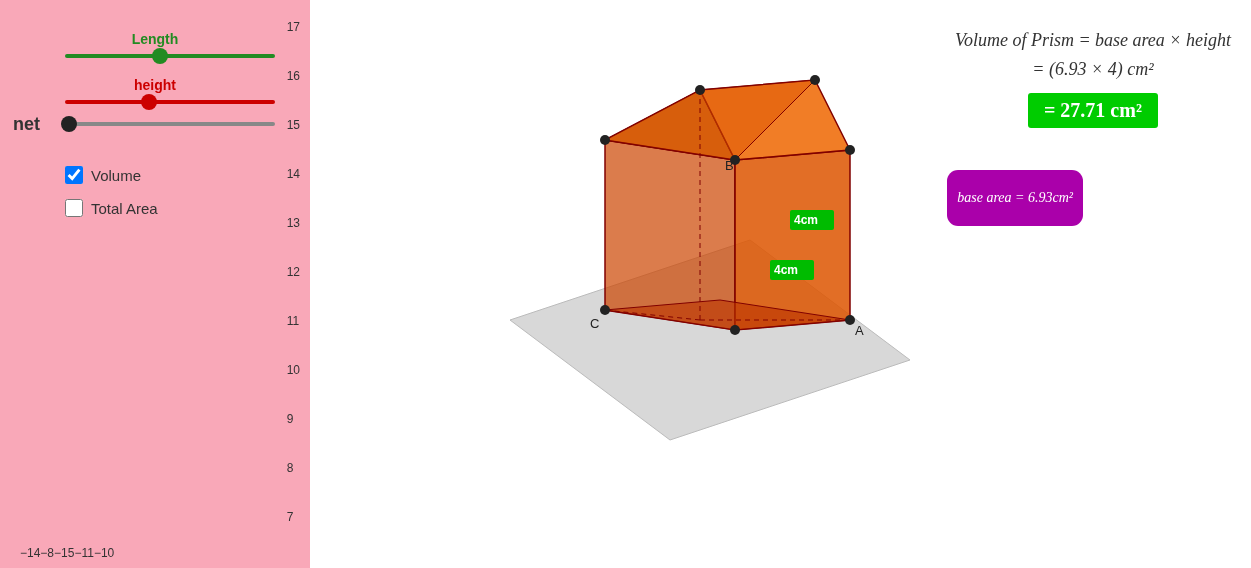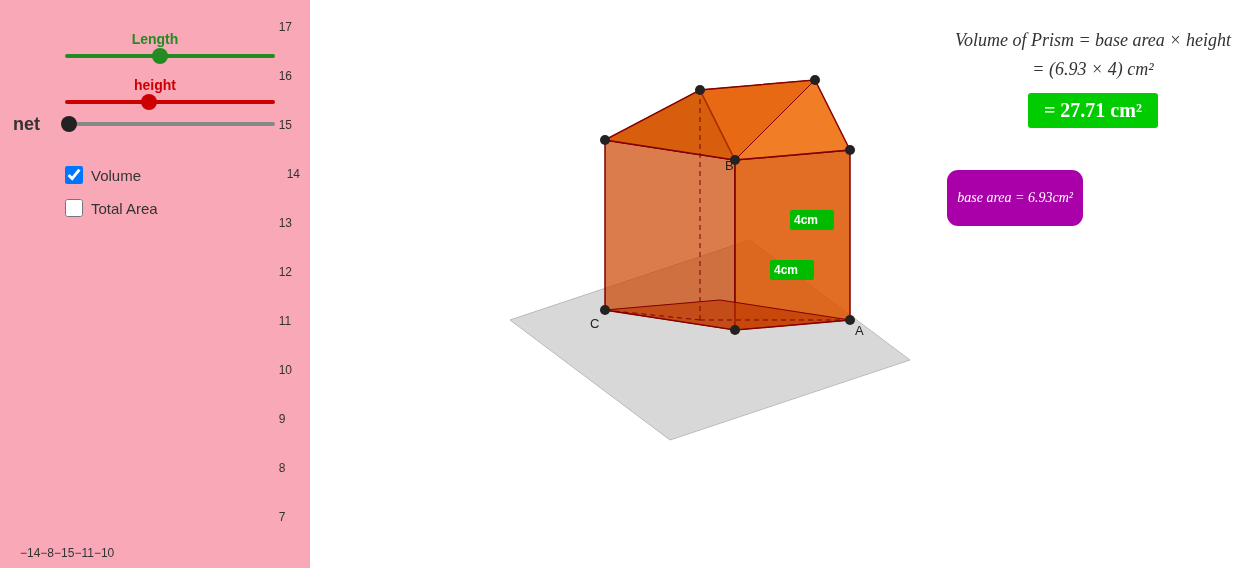--- a/index.html
+++ b/index.html
@@ -168,21 +168,21 @@
     <div class="checkbox-row">
       <input type="checkbox" style="">
       <span>Total Area</span>
     </div>
   </div>
 
   <div class="y-axis">
     <div style="font-size:12px;color:#333;height:49px;display:flex;align-items:flex-start;">17</div>
     <div style="font-size:12px;color:#333;height:49px;display:flex;align-items:flex-start;">16</div>
     <div style="font-size:12px;color:#333;height:49px;display:flex;align-items:flex-start;">15</div>
-    <div style="font-size:12px;color:#333;height:49px;display:flex;align-items:flex-start;margin-left:8px;">14</div>
+    <div style="font-size:12px;color:#333;height:49px;display:flex;align-items:flex-start;">14</div>
     <div style="font-size:12px;color:#333;height:49px;display:flex;align-items:flex-start;">13</div>
     <div style="font-size:12px;color:#333;height:49px;display:flex;align-items:flex-start;">12</div>
     <div style="font-size:12px;color:#333;height:49px;display:flex;align-items:flex-start;">11</div>
     <div style="font-size:12px;color:#333;height:49px;display:flex;align-items:flex-start;">10</div>
     <div style="font-size:12px;color:#333;height:49px;display:flex;align-items:flex-start;">9</div>
     <div style="font-size:12px;color:#333;height:49px;display:flex;align-items:flex-start;">8</div>
     <div style="font-size:12px;color:#333;height:49px;display:flex;align-items:flex-start;">7</div>
   </div>
 
   <div class="x-axis-bottom">

